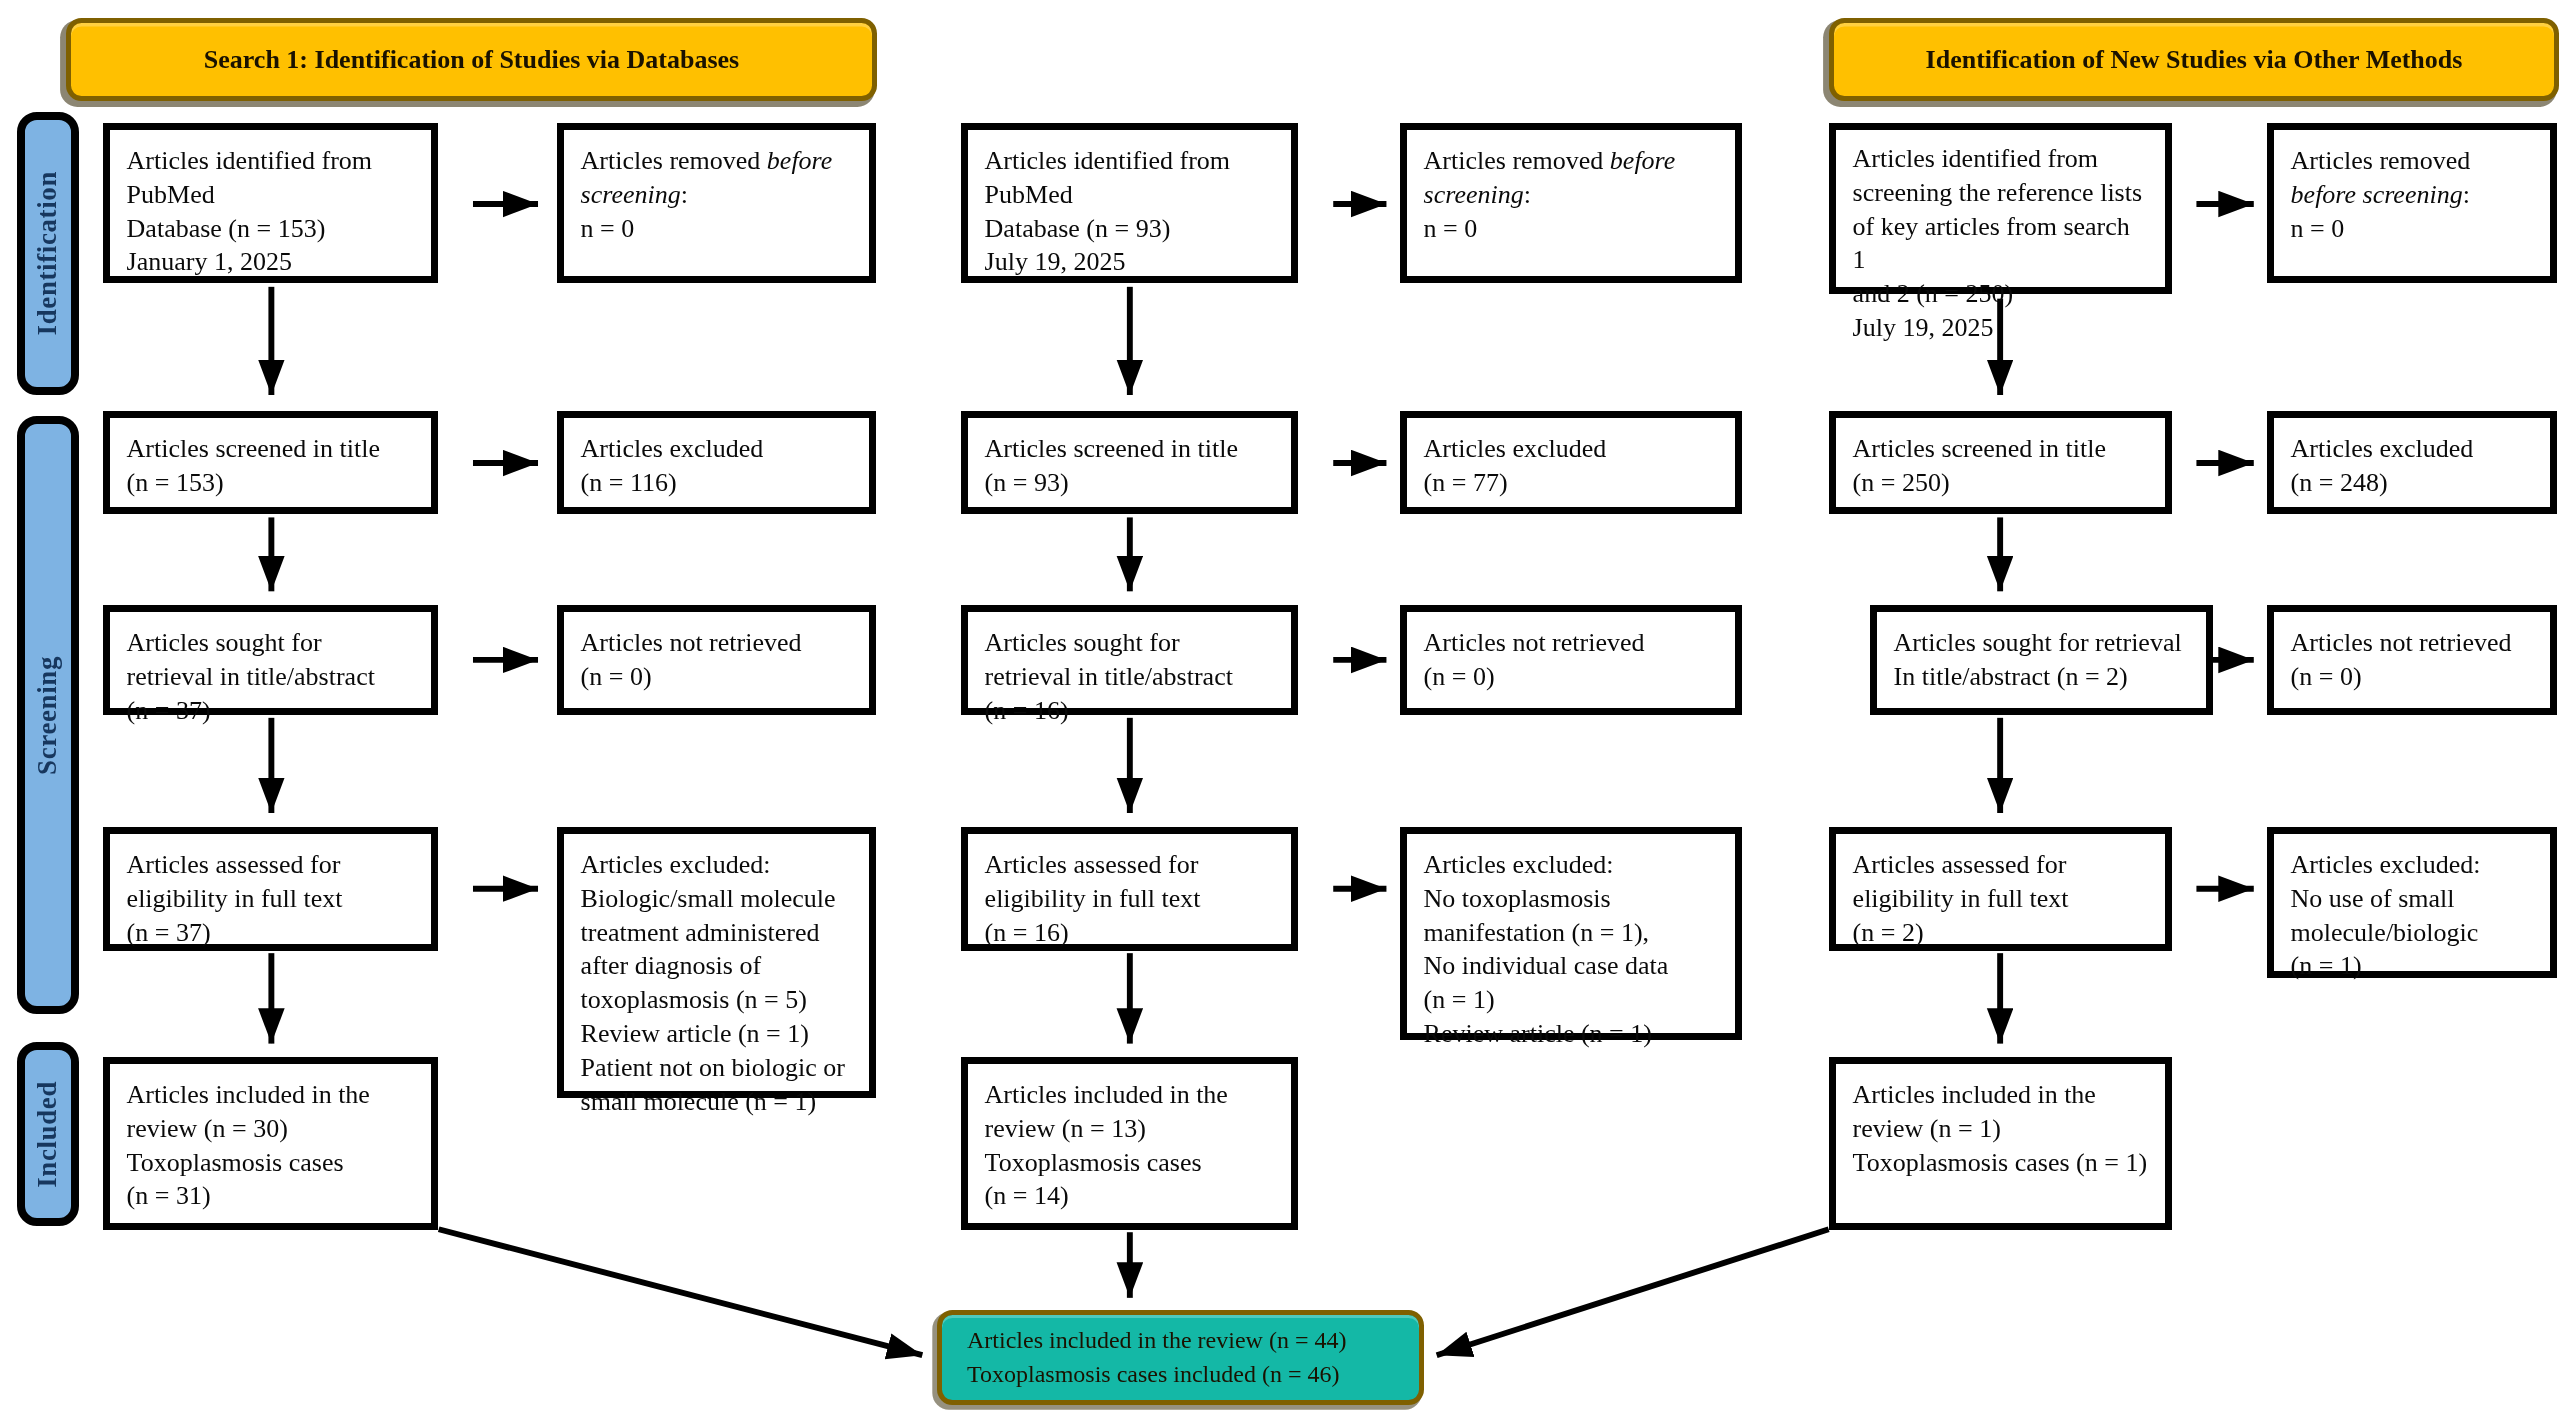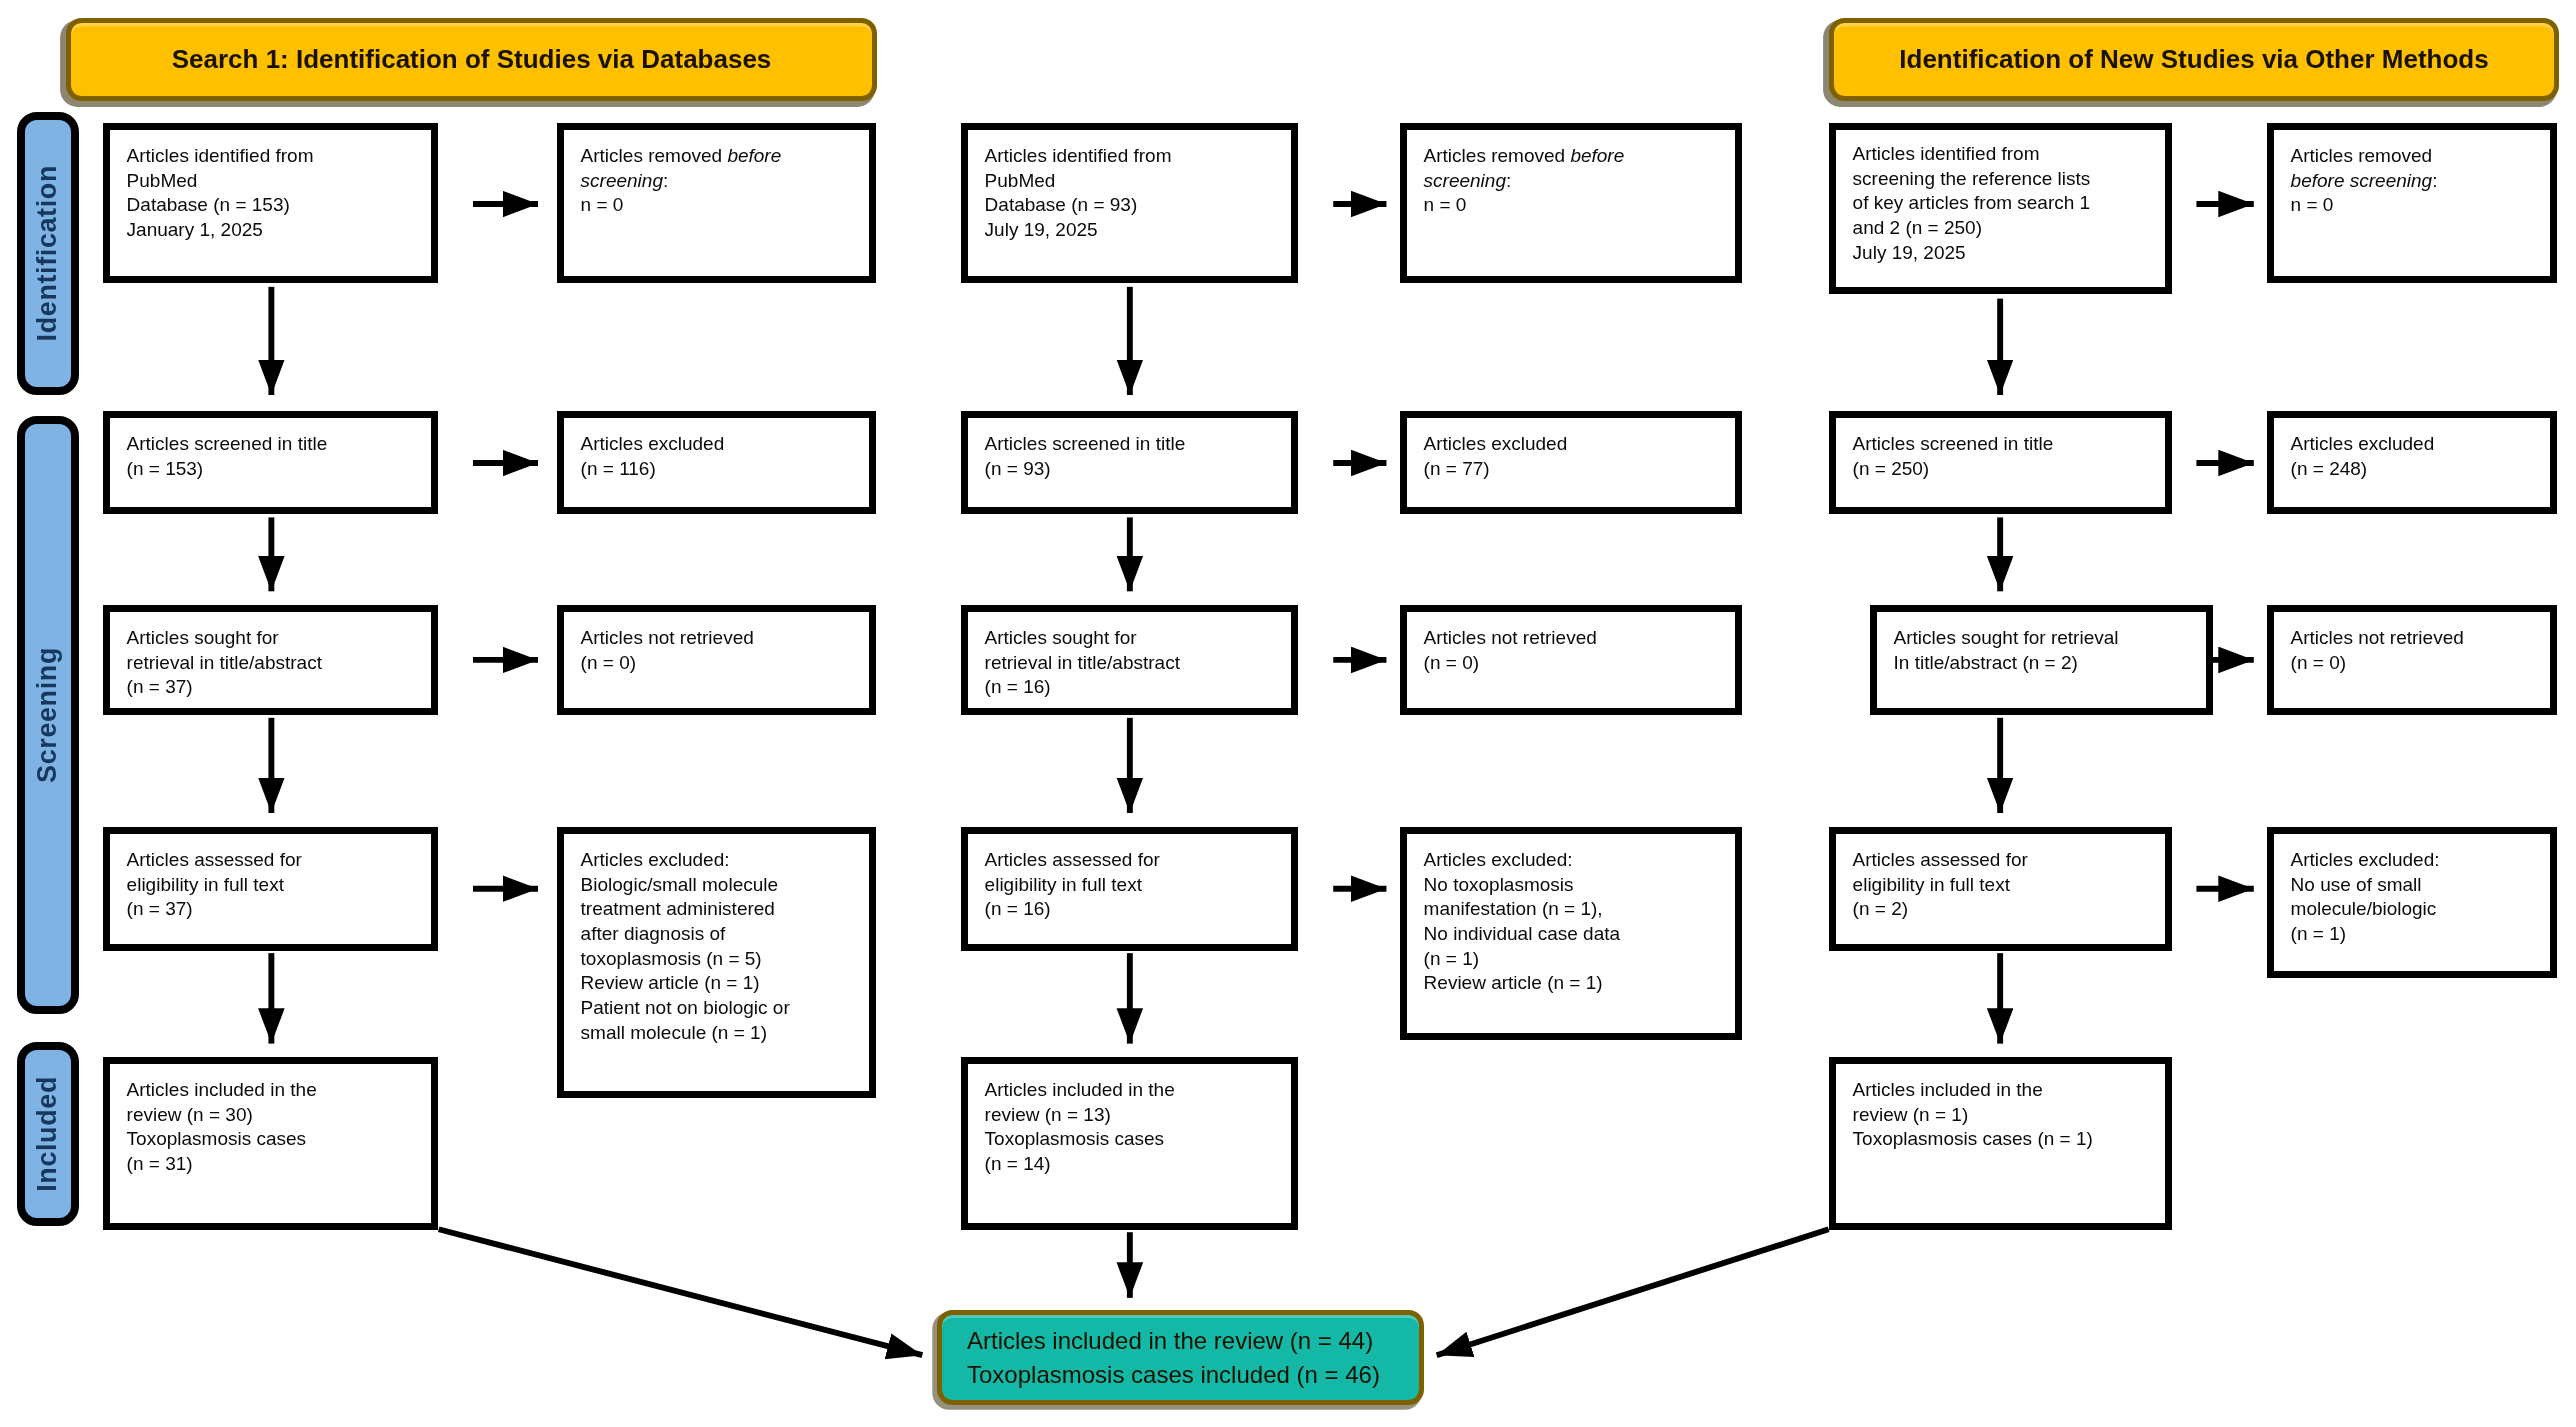--- a/index.html
+++ b/index.html
@@ -1,29 +1,29 @@
 <!DOCTYPE html>
 <html style="font-size:9.5px"><head>
 <meta charset="utf-8">
 <style>
   html,body{margin:0;padding:0;background:#ffffff;}
   #canvas{
     position:relative;width:2576px;height:1428px;background:#ffffff;overflow:hidden;
-    font-family:Liberation Sans, sans-serif;color:#0a0a0a;
+    font-family:Liberation Serif, serif;color:#0a0a0a;
   }
   .hdr{
     position:absolute;height:83px;background:#FFC000;border:5.3px solid #7F6000;border-radius:15.4px;
     display:flex;align-items:center;justify-content:center;text-align:center;
     font-weight:bold;font-size:26px;color:#1a1200;
     box-shadow:-4.1px 4.1px 0 1.8px rgba(45,35,0,0.55), inset 0 3.5px 0 rgba(255,255,255,0.25);
     box-sizing:border-box;
   }
   .box{
     position:absolute;background:#ffffff;border:7.7px solid #000000;box-sizing:border-box;
-    padding:14px 16.6px;font-size:19px;line-height:1.3;white-space:pre-line;text-align:left;
+    padding:14px 16.6px;font-size:26px;line-height:1.3;white-space:pre-line;text-align:left;
   }
   .box i{font-style:italic;}
   .side{
     position:absolute;left:16.6px;width:62px;background:#7EB3E3;border:8.3px solid #000000;
     border-radius:20px;box-sizing:border-box;display:flex;align-items:center;justify-content:center;
   }
   .side .vtxt{
     writing-mode:vertical-rl;transform:rotate(180deg);
     font-weight:bold;font-size:27px;color:#17375E;letter-spacing:0.6px;white-space:nowrap;
   }

